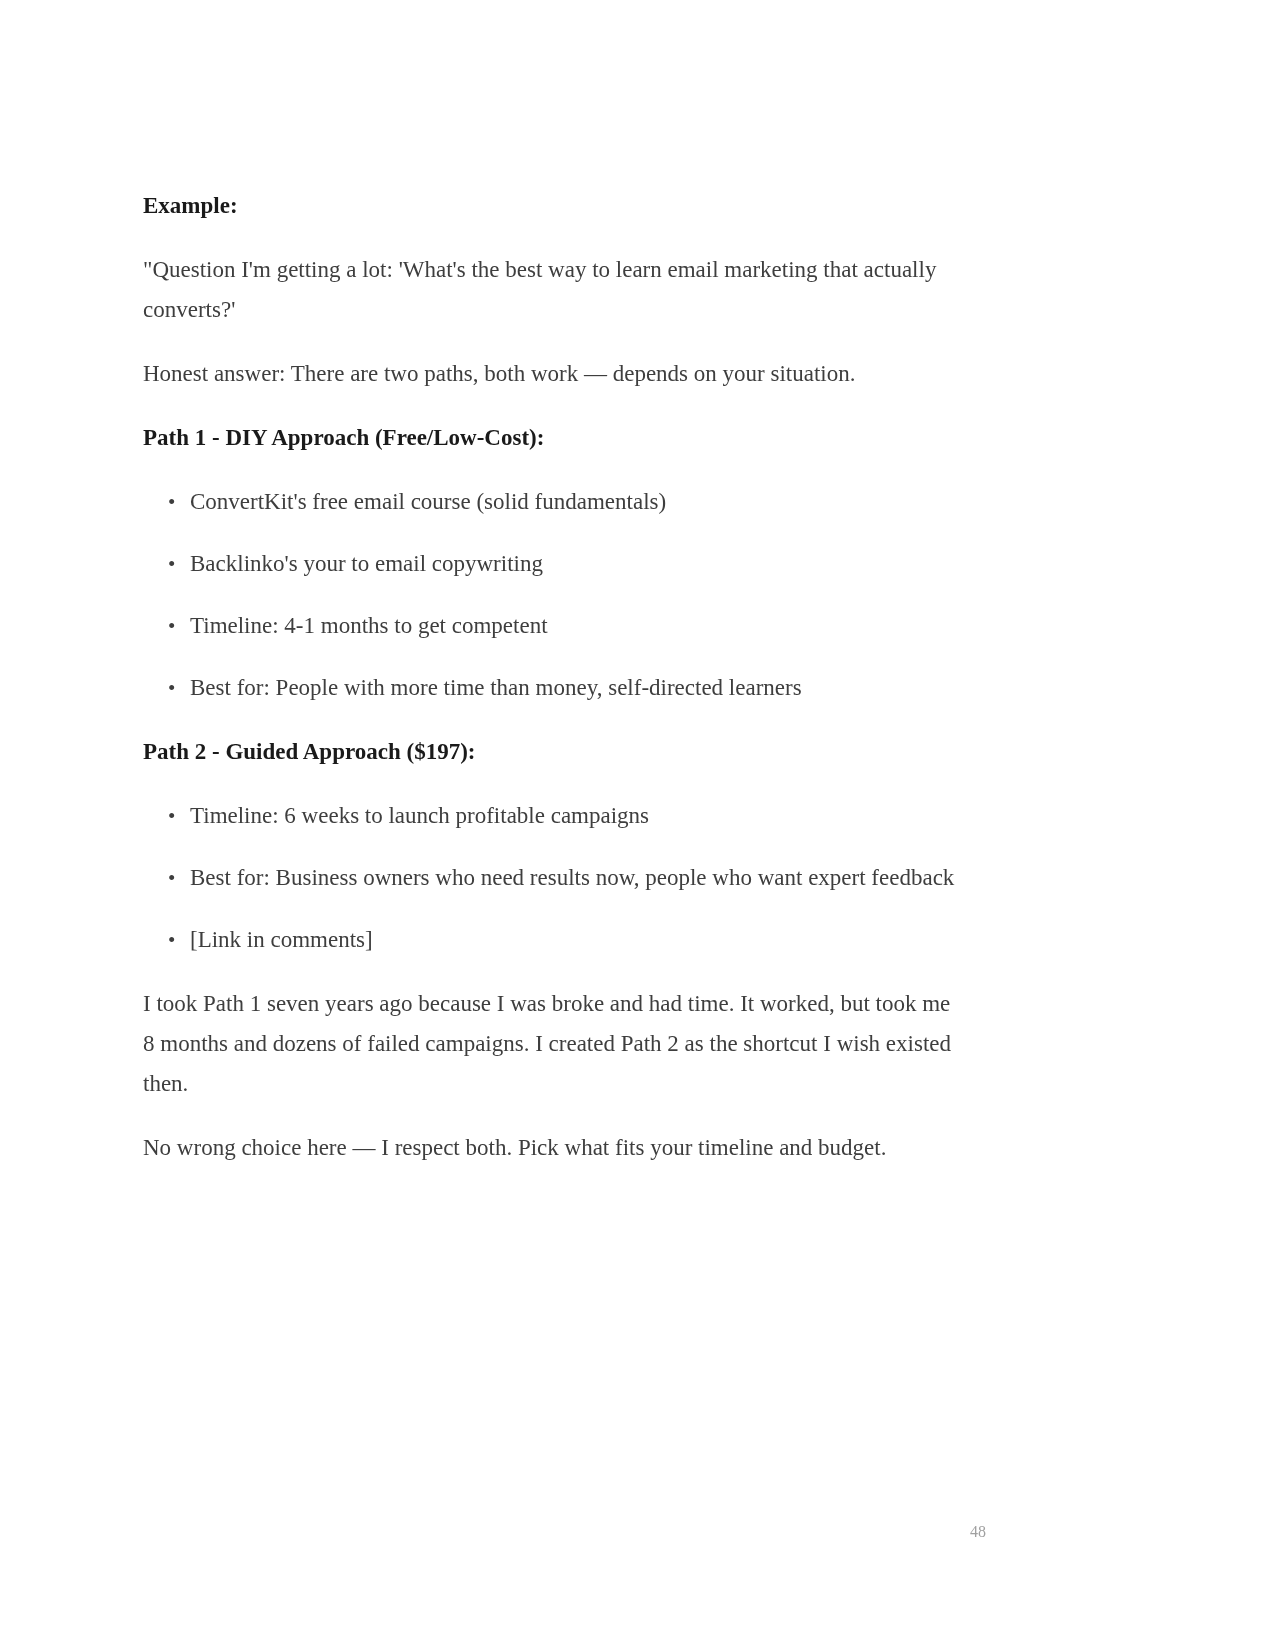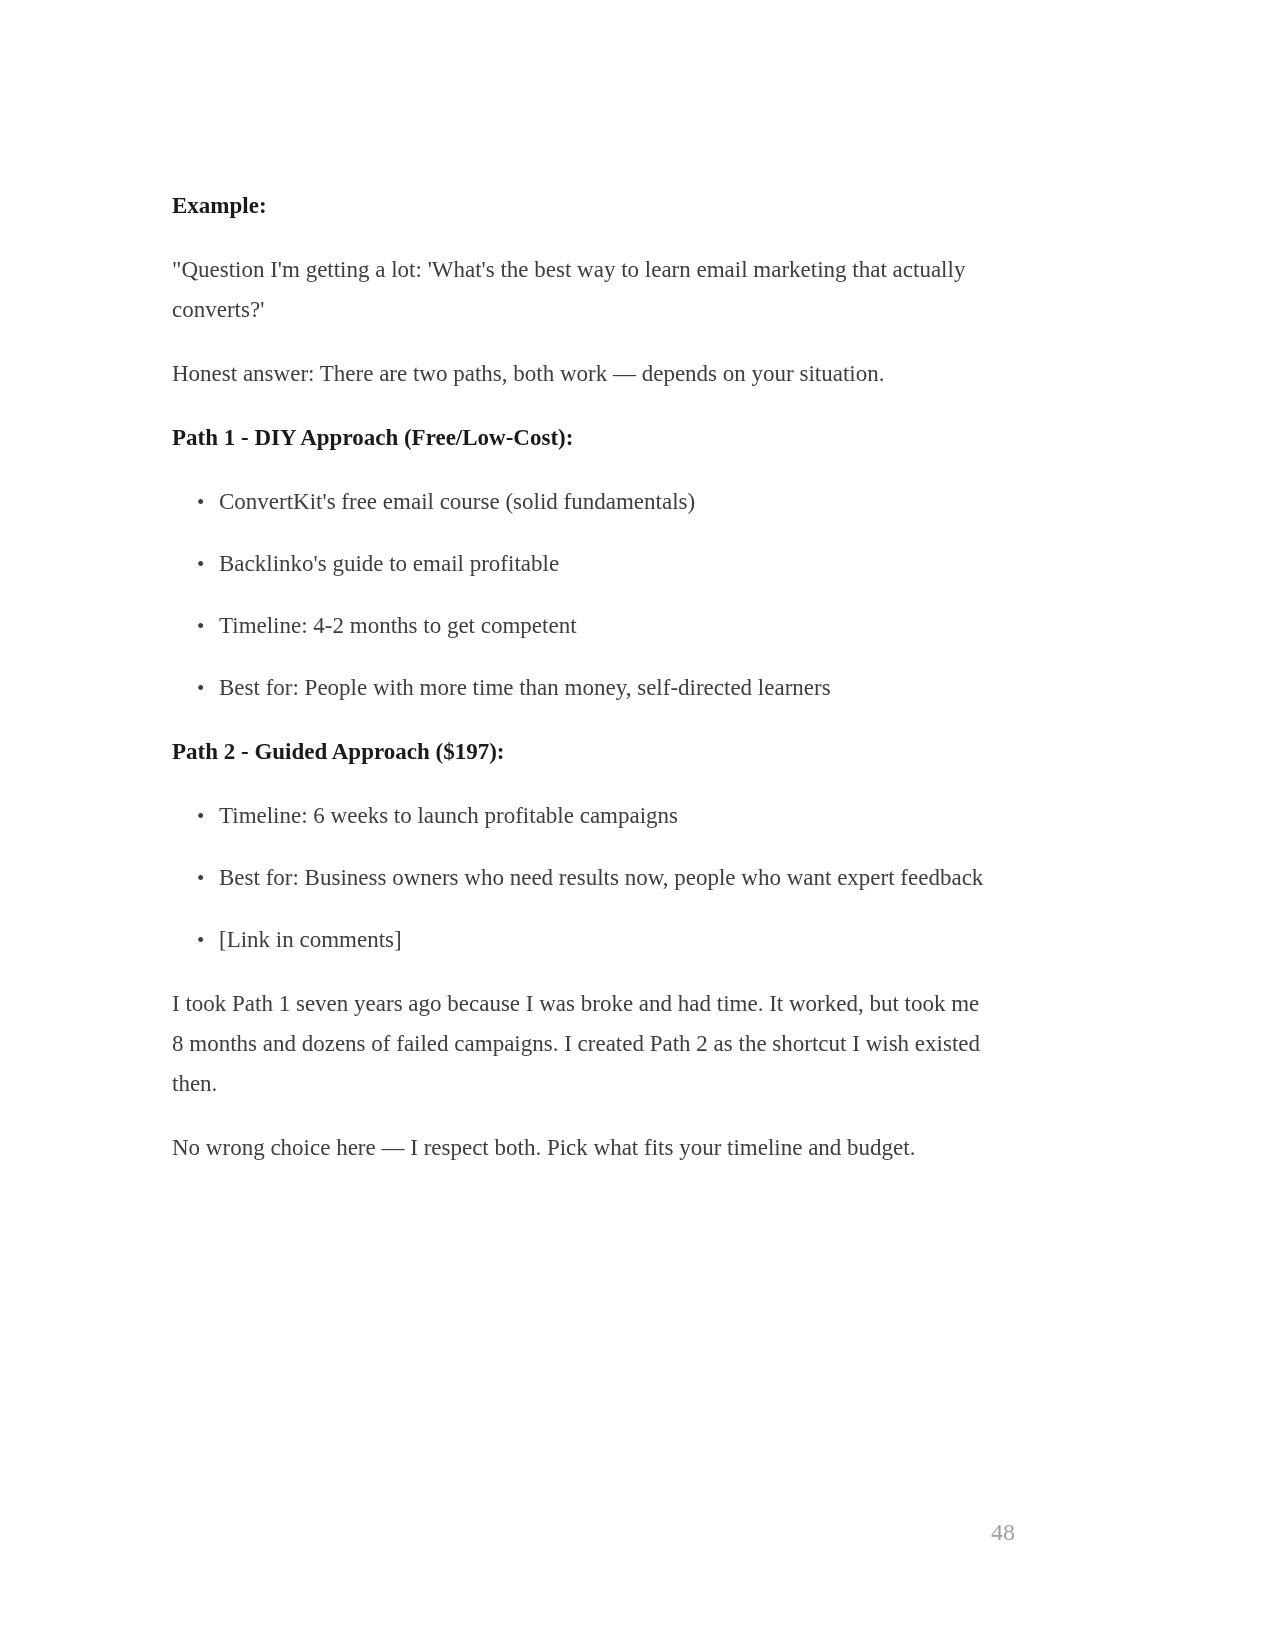--- a/index.html
+++ b/index.html
@@ -8,21 +8,20 @@
     width: 1138px;
     height: 1650px;
     background: #ffffff;
     box-sizing: border-box;
     padding: 186px 143px 0 143px;
     font-family: "Liberation Serif", "DejaVu Serif", serif;
     font-size: 23px;
     line-height: 40px;
     color: #3e3e3e;
     overflow: hidden;
-    margin-left: 29px;
   }
   .heading {
     font-weight: bold;
     color: #1a1a1a;
     margin: 0 0 24px 0;
   }
   .para { margin: 0 0 24px 0; }
   .line { white-space: nowrap; }
   ul.bullets {
     list-style: none;
@@ -43,21 +42,21 @@
     display: inline-block;
     width: 30px;
     height: 30px;
     vertical-align: -7px;
     margin: 0 2px 0 7px;
   }
   .page-number {
     position: absolute;
     top: 1520px;
     right: 152px;
-    font-size: 24px;
+    font-size: 16px;
     line-height: 24px;
     color: #a0a0a0;
   }
 </style>
 </head>
 <body>
 
 <div class="page">
 
   <div class="heading">Example:</div>
@@ -71,24 +70,24 @@
     <div class="line">Honest answer: There are two paths, both work — depends on your situation.</div>
   </div>
 
   <div class="heading">Path 1 - DIY Approach (Free/Low-Cost):</div>
 
   <ul class="bullets">
     <li>
       <div class="line">ConvertKit's free email course (solid fundamentals)</div>
     </li>
     <li>
-      <div class="line">Backlinko's guide to email profitable</div>
+      <div class="line">Backlinko's your to email copywriting</div>
     </li>
     <li>
-      <div class="line">Timeline: 4-2 months to get competent</div>
+      <div class="line">Timeline: 4-1 months to get competent</div>
     </li>
     <li>
       <div class="line">Best for: People with more time than money, self-directed learners</div>
     </li>
   </ul>
 
   <div class="heading">Path 2 - Guided Approach ($197):</div>
 
   <ul class="bullets">
     <li>

